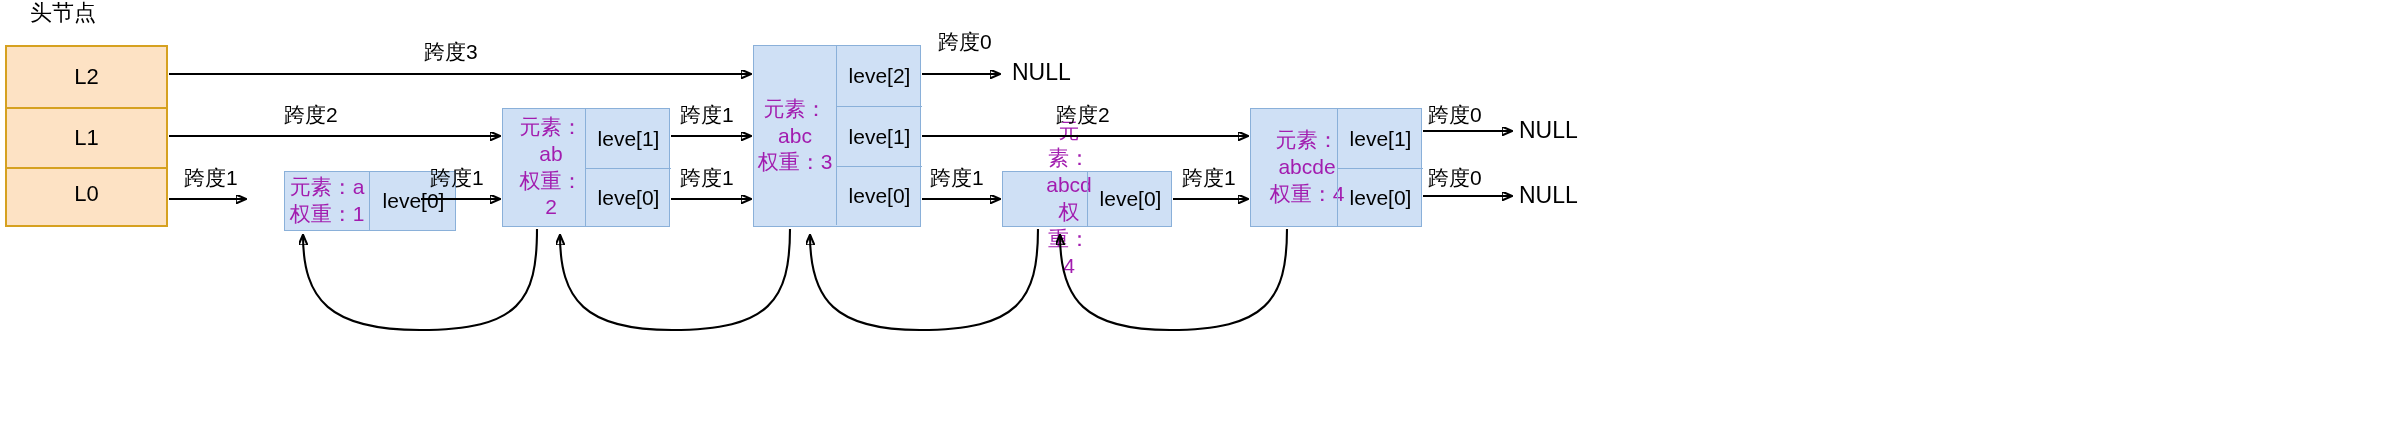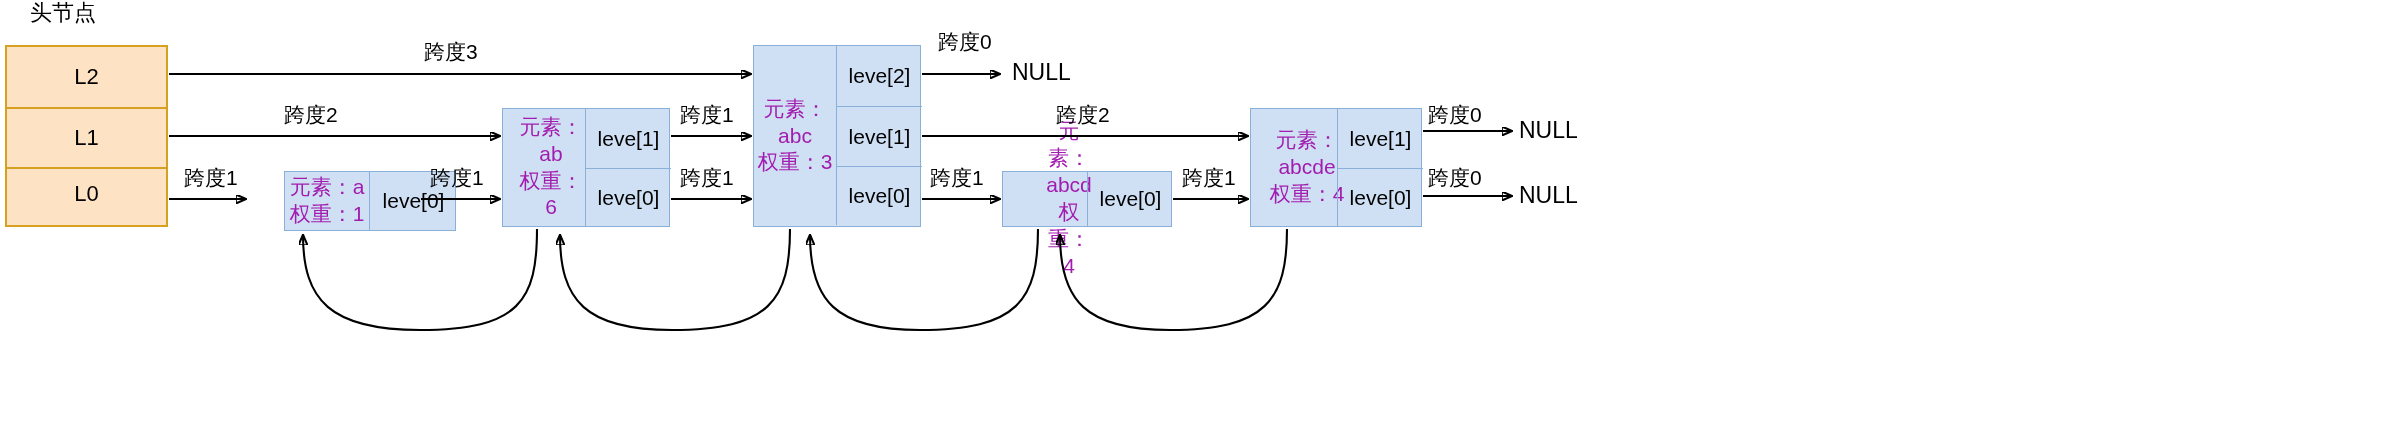--- a/index.html
+++ b/index.html
@@ -57,21 +57,21 @@
       <span>权重：1</span>
     </div>
     <div class="lvl-cell" style="left:84px;top:0;width:88px;height:100%;">
       <span>leve[0]</span>
     </div>
   </div>
 
   <div class="node" style="left:502px;top:108px;width:168px;height:119px;">
     <div class="node-key" style="left:0;top:0;width:82px;height:100%;padding-left:14px;">
       <span>元素：ab</span>
-      <span>权重：6</span>
+      <span>权重：2</span>
     </div>
     <div class="lvl-cell" style="left:82px;top:0;width:86px;height:59px;">
       <span>leve[1]</span>
     </div>
     <div class="lvl-cell topdiv" style="left:82px;top:59px;width:86px;height:58px;">
       <span>leve[0]</span>
     </div>
   </div>
 
   <div class="node" style="left:753px;top:45px;width:168px;height:182px;">

